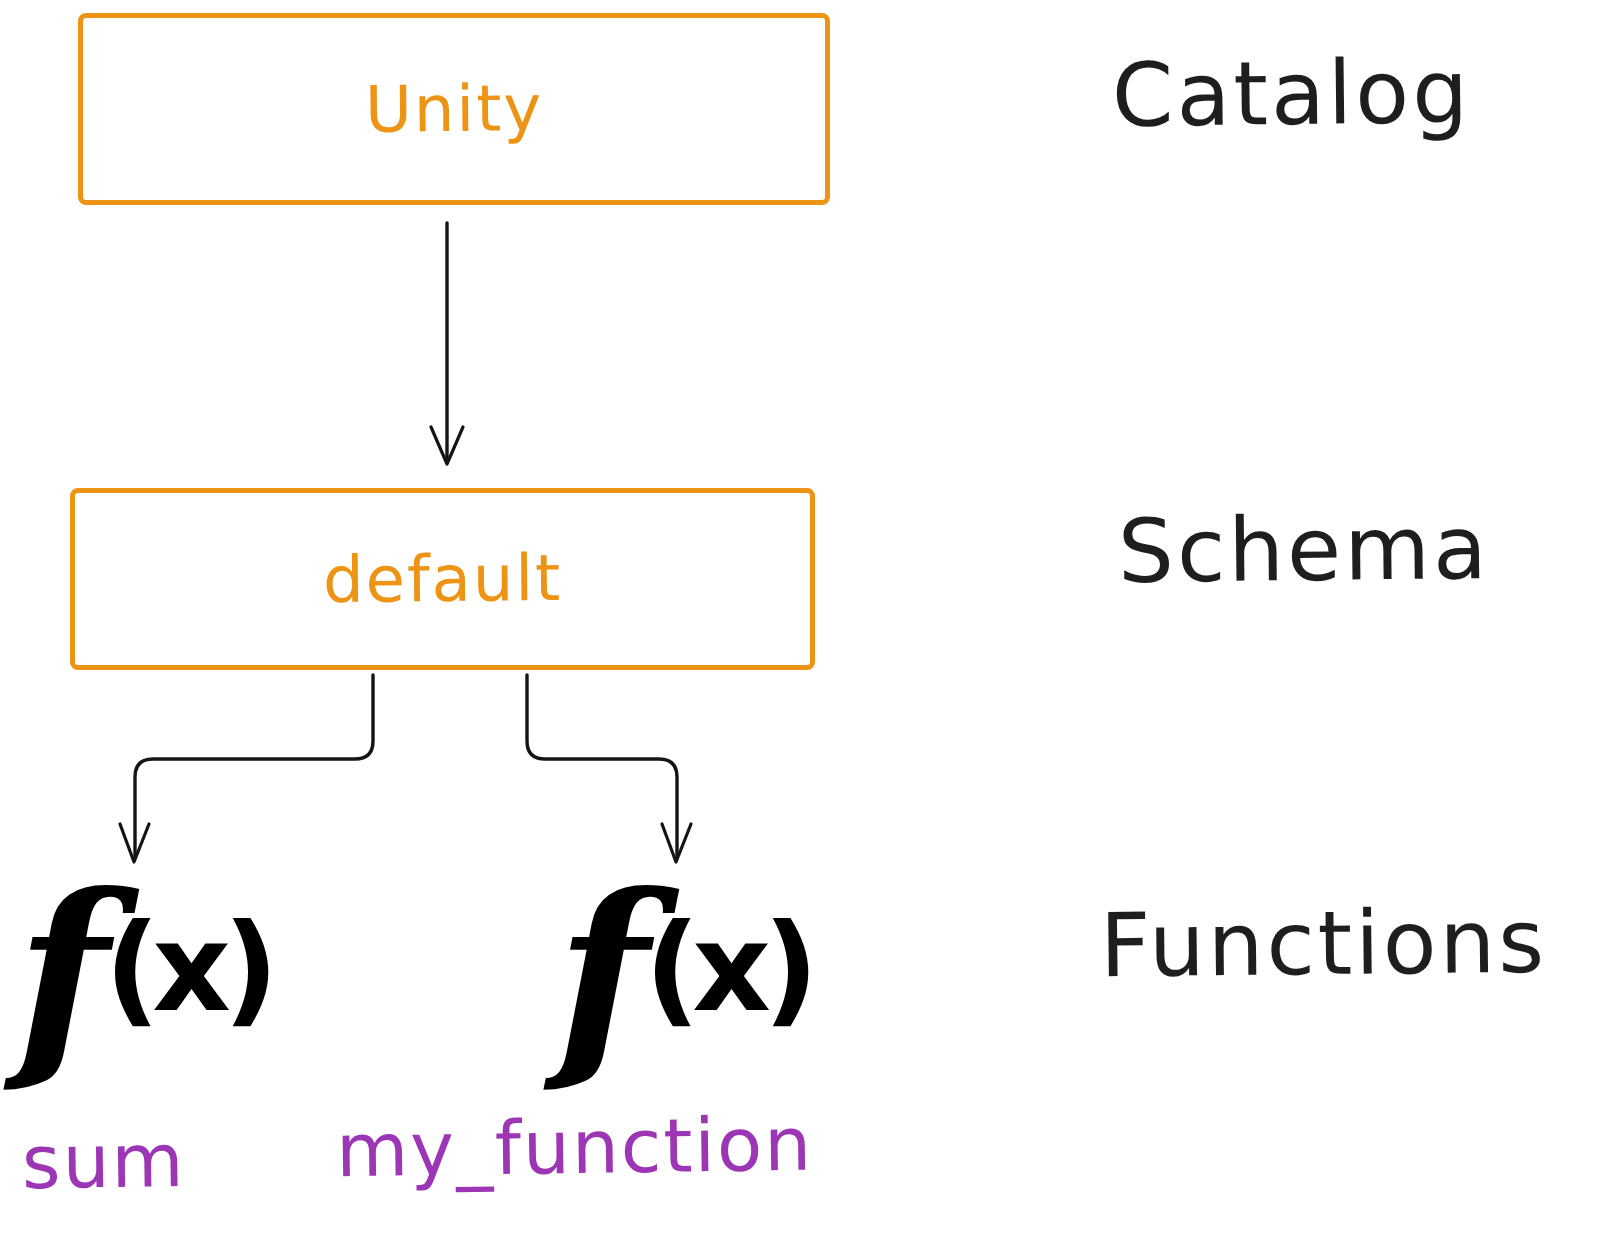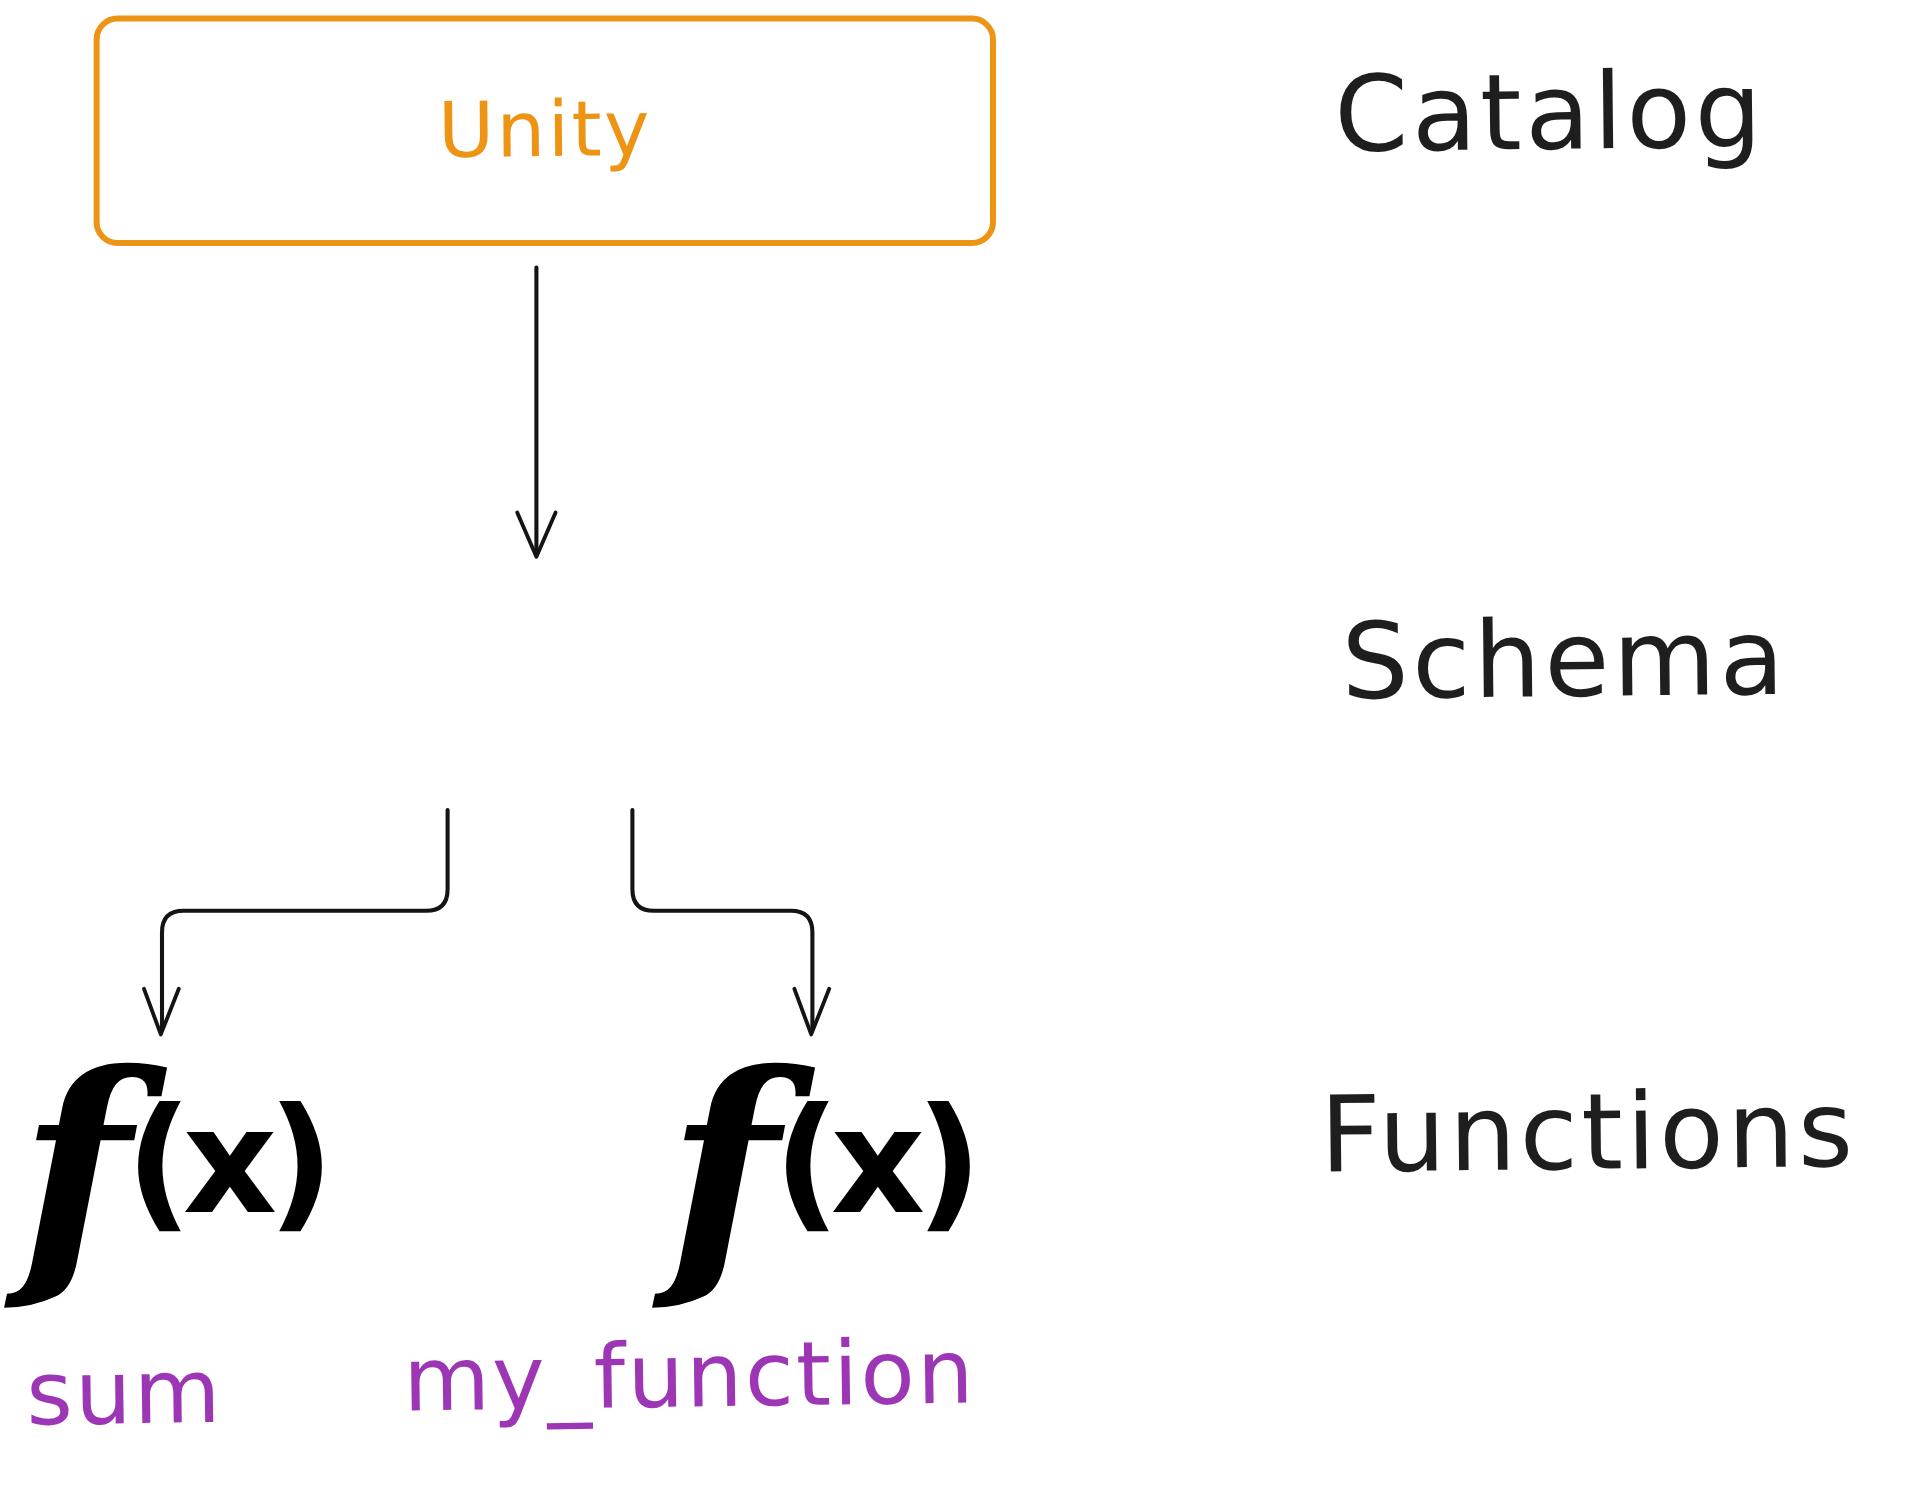--- a/index.html
+++ b/index.html
@@ -32,21 +32,21 @@
     stroke: #141414;
     stroke-linecap: round;
     stroke-linejoin: round;
   }
   svg.connectors .edge  { stroke-width: 3.4; }
   svg.connectors .head  { stroke-width: 3.2; }
 
   .node {
     position: absolute;
     border: 5.5px solid var(--accent-orange);
-    border-radius: 20px;
+    border-radius: 8px;
     display: flex;
     align-items: center;
     justify-content: center;
     color: var(--accent-orange);
     background: var(--background);
   }
   .node .node-label {
     font-size: 64px;
     letter-spacing: 2px;
     transform: rotate(-0.5deg);
@@ -122,20 +122,23 @@
     <g>
       <path class="edge" d="M 527 675 L 527 741 Q 527 759 545 759 L 659 759 Q 677 759 677 777 L 677 858"></path>
       <path class="head" d="M 662 824 L 676 862 L 691 824"></path>
     </g>
   </svg>
 
   <div class="node unity">
     <span class="node-label">Unity</span>
   </div>
 
+  <div class="node default">
+    <span class="node-label">default</span>
+  </div>
 
   <div class="level-label catalog">Catalog</div>
 
   <div class="level-label schema">Schema</div>
 
   <div class="level-label functions">Functions</div>
 
   <div class="fx left">
     <span class="fx-f">f</span>
     <span class="fx-args">(x)</span>

